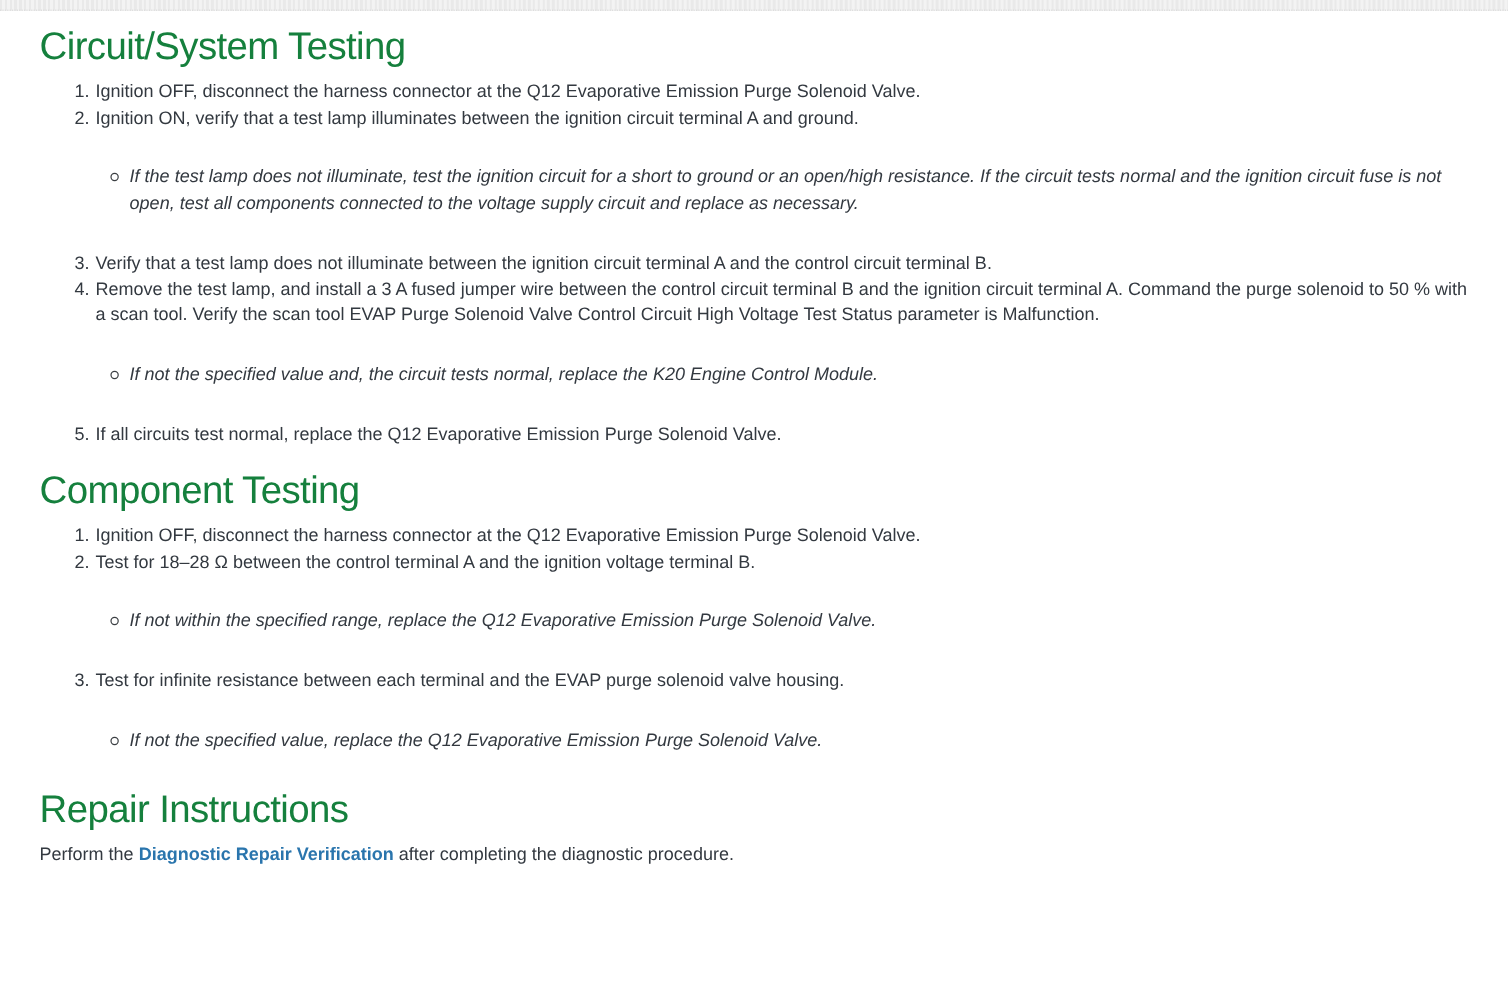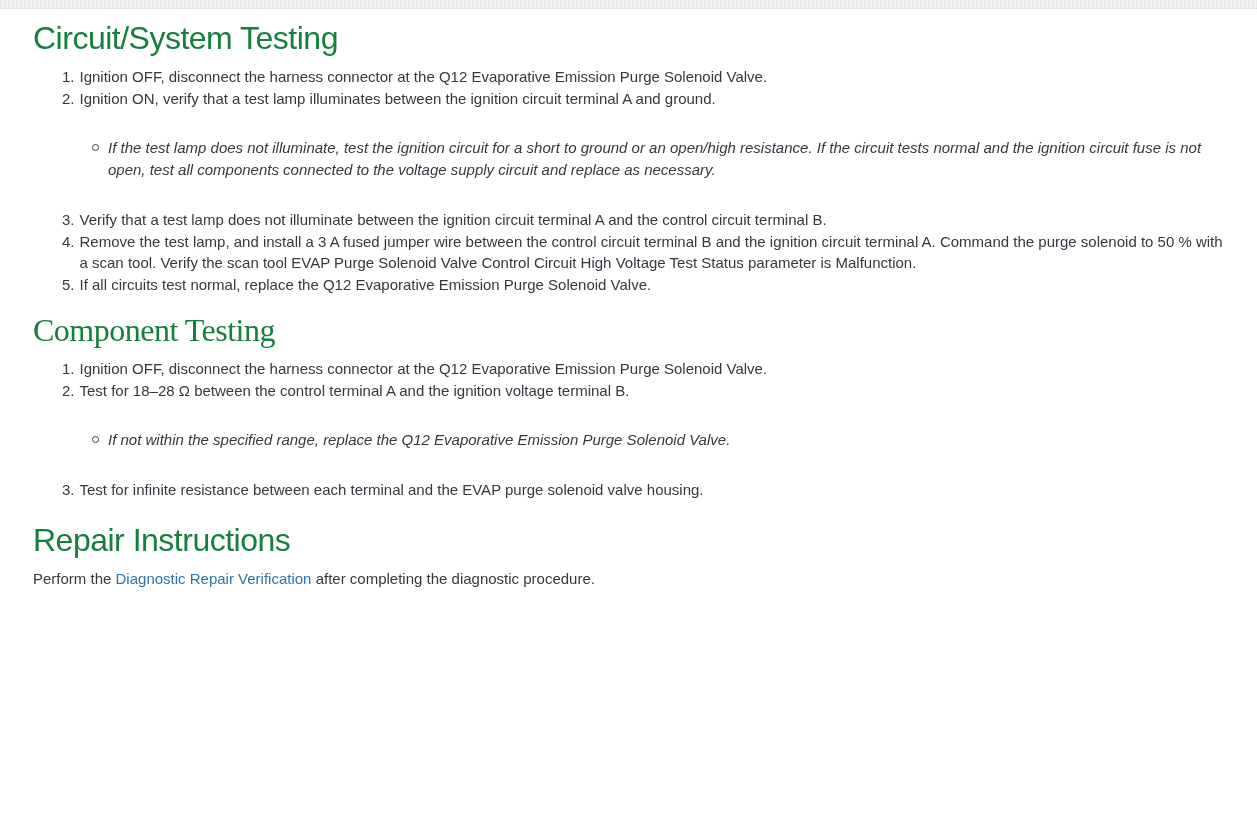--- a/index.html
+++ b/index.html
@@ -21,21 +21,21 @@
   }
   h1 {
     font-size: 32px;
     font-weight: 300;
     color: #15803d;
     margin: 12px 0 10px 0;
     letter-spacing: -0.5px;
     line-height: 1.1;
   }
   h1.spaced-lg { margin-top: 22px; }
-  h1.spaced-md { margin-top: 18px; font-family: Liberation Serif, serif; }
+  h1.spaced-md { margin-top: 18px; }
   ol.steps {
     list-style: none;
     margin: 0;
     padding: 0 0 0 29px;
     font-size: 15px;
   }
   ol.steps > li { margin: 0; }
   .step-row {
     display: flex;
     align-items: flex-start;
@@ -69,20 +69,21 @@
   .sub-item .txt { flex: 1; }
   .intro {
     font-size: 15px;
     line-height: 21.5px;
     margin: 8px 0 0 0;
   }
   a.doc-link {
     color: #2a75ad;
     text-decoration: none;
     cursor: pointer;
+    font-weight: bold;
   }
 </style>
 </head>
 <body>
 
 <div class="top-strip"></div>
 
 <div class="content">
 
   <h1>Circuit/System Testing</h1>
@@ -110,20 +111,26 @@
       <div class="step-row">
         <span class="num">3.</span>
         <span class="txt">Verify that a test lamp does not illuminate between the ignition circuit terminal A and the control circuit terminal B.</span>
       </div>
     </li>
     <li>
       <div class="step-row">
         <span class="num">4.</span>
         <span class="txt">Remove the test lamp, and install a 3 A fused jumper wire between the control circuit terminal B and the ignition circuit terminal A. Command the purge solenoid to 50 % with a scan tool. Verify the scan tool EVAP Purge Solenoid Valve Control Circuit High Voltage Test Status parameter is Malfunction.</span>
       </div>
+      <ul class="sub-list">
+        <li class="sub-item">
+          <span class="circle-marker"></span>
+          <span class="txt">If not the specified value and, the circuit tests normal, replace the K20 Engine Control Module.</span>
+        </li>
+      </ul>
     </li>
     <li>
       <div class="step-row">
         <span class="num">5.</span>
         <span class="txt">If all circuits test normal, replace the Q12 Evaporative Emission Purge Solenoid Valve.</span>
       </div>
     </li>
   </ol>
 
   <h1 class="spaced-md">Component Testing</h1>
@@ -145,20 +152,26 @@
           <span class="circle-marker"></span>
           <span class="txt">If not within the specified range, replace the Q12 Evaporative Emission Purge Solenoid Valve.</span>
         </li>
       </ul>
     </li>
     <li>
       <div class="step-row">
         <span class="num">3.</span>
         <span class="txt">Test for infinite resistance between each terminal and the EVAP purge solenoid valve housing.</span>
       </div>
+      <ul class="sub-list">
+        <li class="sub-item">
+          <span class="circle-marker"></span>
+          <span class="txt">If not the specified value, replace the Q12 Evaporative Emission Purge Solenoid Valve.</span>
+        </li>
+      </ul>
     </li>
   </ol>
 
   <h1 class="spaced-lg">Repair Instructions</h1>
 
   <p class="intro">
     <span>Perform the </span><a class="doc-link">Diagnostic Repair Verification</a><span> after completing the diagnostic procedure.</span>
   </p>
 
 </div>

